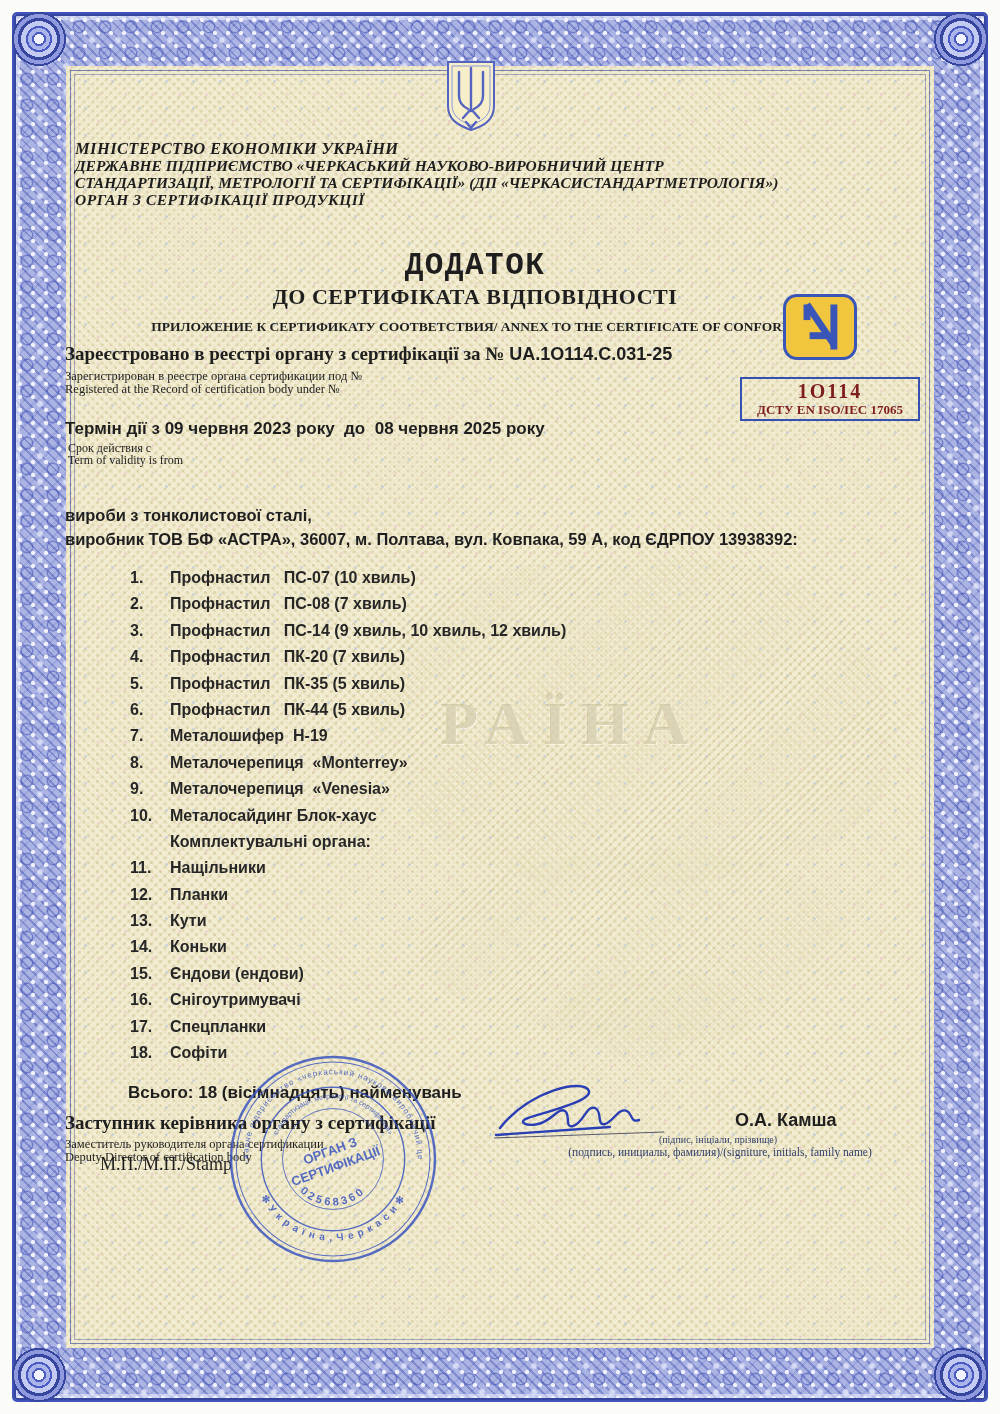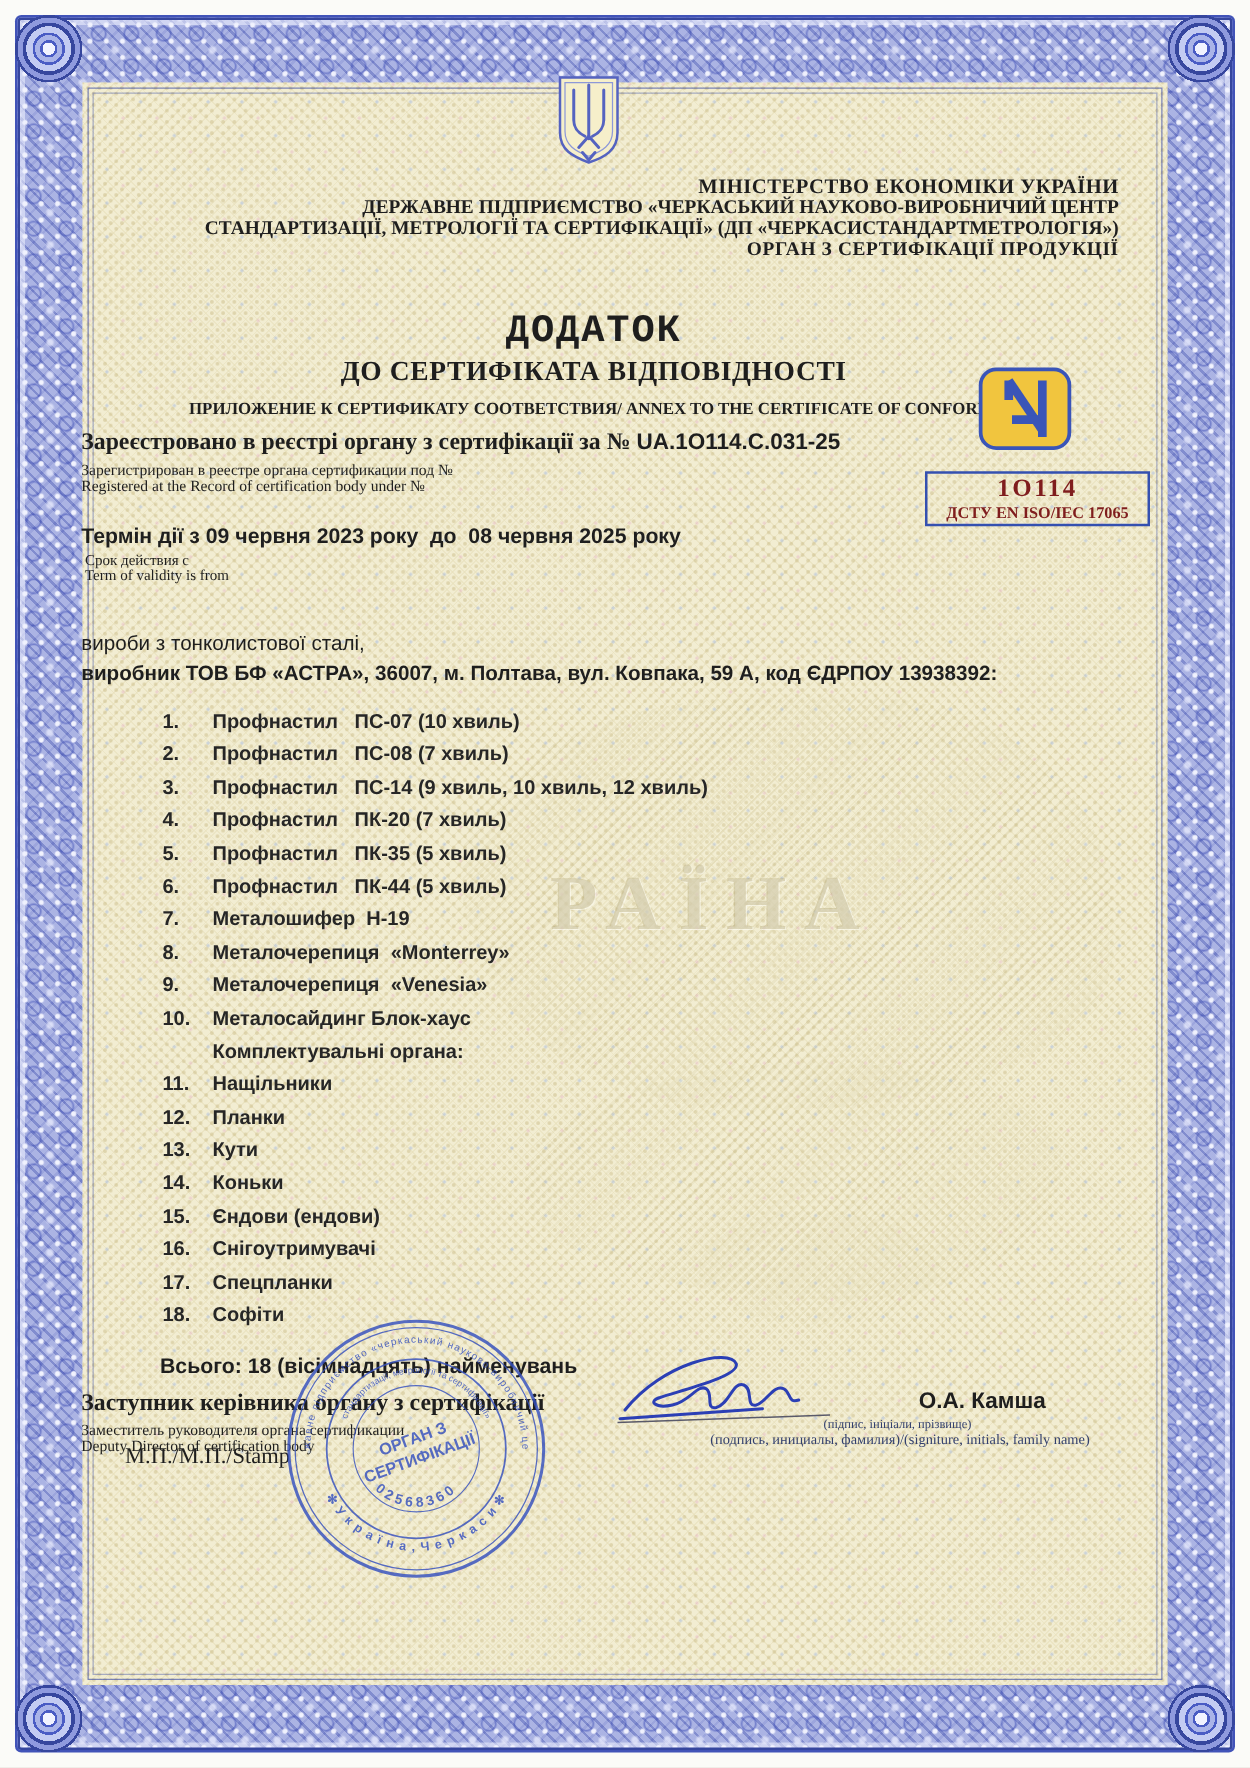--- a/index.html
+++ b/index.html
@@ -45,42 +45,42 @@
   
   .wm-blob{position:absolute;opacity:.5;
     background:repeating-linear-gradient(135deg, rgba(200,189,140,.34) 0 2px, rgba(243,238,210,.22) 2px 6px);}
   .wm1{left:370px;top:558px;width:520px;height:330px;border-radius:46% 38% 52% 44%/40% 52% 38% 55%;}
   .wm2{left:420px;top:850px;width:430px;height:190px;border-radius:55% 45% 40% 60%/50% 42% 58% 45%;opacity:.42;}
   .wm3{left:560px;top:970px;width:190px;height:90px;border-radius:50%;opacity:.38;}
   .wm-text{position:absolute;left:408px;top:688px;font-family:var(--serif);font-weight:bold;
     font-size:62px;letter-spacing:14px;color:rgba(186,176,130,.45);text-shadow:1px 1px 0 rgba(255,255,250,.5);margin-left:32px;}
   
   .abs{position:absolute;}
-  .center{left:75px;width:820px;text-align:right;}
+  .center{left:75px;width:820px;text-align:left;font-style:italic;}
   .hdr1{top:139px;font-weight:bold;font-size:16.5px;letter-spacing:.4px;}
   .hdr2{top:157px;font-weight:bold;font-size:15.5px;}
   .hdr3{top:174px;font-weight:bold;font-size:15.5px;}
   .hdr4{top:191px;font-weight:bold;font-size:15.5px;letter-spacing:.5px;}
   .ttl1{top:248px;left:75px;width:800px;text-align:center;font-weight:bold;font-size:31px;letter-spacing:1.5px;font-family:Liberation Mono, monospace;}
   .ttl2{top:284px;left:75px;width:800px;text-align:center;font-weight:bold;font-size:22px;letter-spacing:.5px;}
   .ttl-sub{top:319px;left:70px;width:830px;text-align:center;font-weight:bold;font-size:13.5px;}
   .badge-logo{left:783px;top:294px;width:74px;height:66px;border-radius:14px;
     border:3px solid var(--blue);box-sizing:border-box;display:flex;align-items:center;justify-content:center;}
   .badge-box{left:740px;top:377px;width:180px;height:44px;border:2px solid #3450b0;box-sizing:border-box;
     text-align:center;color:#7f1d1d;padding-top:2px;}
   .badge-box .b1{font-weight:bold;font-size:20px;letter-spacing:2px;line-height:21px;}
   .badge-box .b2{font-weight:bold;font-size:13px;line-height:15px;}
   .reg{left:65px;top:343px;font-weight:bold;font-size:19px;}
   .reg .num{font-family:var(--sans);font-size:18px;}
   .reg-ru{left:65px;top:369px;font-size:12.5px;}
   .reg-en{left:65px;top:382px;font-size:12.5px;}
   .val{left:65px;top:419px;font-family:var(--sans);font-weight:bold;font-size:17px;white-space:pre;}
   .val-ru{left:68px;top:441px;font-size:12px;}
   .val-en{left:68px;top:453px;font-size:12px;}
-  .prod1{left:65px;top:506px;font-family:var(--sans);font-weight:normal;font-size:16.5px;}
+  .prod1{left:65px;top:506px;font-family:var(--sans);font-weight:bold;font-size:16.5px;}
   .prod2{left:65px;top:530px;font-family:var(--sans);font-weight:bold;font-size:16.5px;}
   .items{left:130px;top:569px;width:700px;font-family:var(--sans);font-weight:bold;font-size:16px;color:#262626;}
   .items .row{height:26.4px;display:flex;align-items:flex-start;}
   .items .num{width:40px;flex:0 0 40px;}
   .items .txt{white-space:pre;}
   .total{left:128px;top:1083px;font-family:var(--sans);font-weight:bold;font-size:17px;}
   .sig-title{left:65px;top:1112px;font-weight:bold;font-size:19px;}
   .sig-ru{left:65px;top:1137px;font-size:12.5px;}
   .sig-en{left:65px;top:1150px;font-size:12.5px;}
   .mp{left:100px;top:1154px;font-size:18px;}

